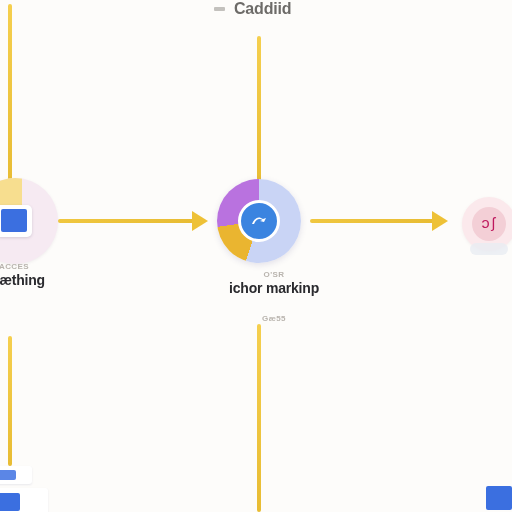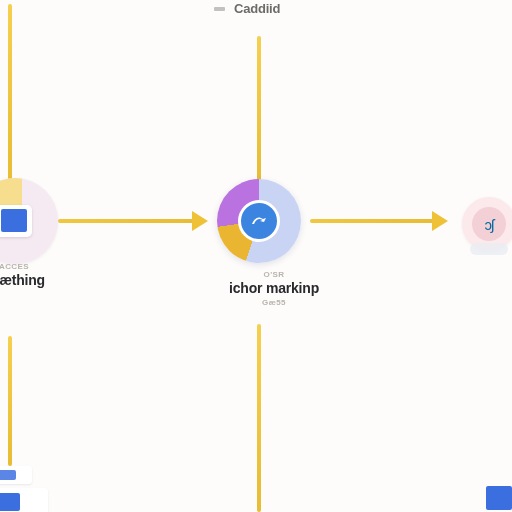--- a/index.html
+++ b/index.html
@@ -131,22 +131,22 @@
     width: 34px;
     height: 34px;
     border-radius: 50%;
     background: #f3cfd6;
     display: flex;
     align-items: center;
     justify-content: center;
   }
   .right-glyph {
     font-size: 15px;
-    color: #0369a1;
-    font-family: Liberation Sans, sans-serif;
+    color: #be185d;
+    font-family: Liberation Mono, monospace;
     letter-spacing: -1px;
   }
   .right-shadow {
     position: absolute;
     left: 8px;
     top: 46px;
     width: 38px;
     height: 12px;
     border-radius: 6px;
     background: #e9ecf3;
@@ -181,20 +181,21 @@
     color: #2a2a2e;
     font-weight: 700;
     letter-spacing: -0.2px;
     white-space: nowrap;
   }
   .label-foot {
     font-size: 8px;
     color: #b9b4ae;
     letter-spacing: 0.4px;
     font-weight: 700;
+    margin-top: 16px;
   }
 
   
   #top-legend {
     position: absolute;
     left: 214px;
     top: 0px;
     width: 120px;
   }
   .legend-row {
@@ -204,21 +205,21 @@
     height: 17px;
   }
   .legend-swatch {
     width: 11px;
     height: 4px;
     background: #c3c1bd;
     border-radius: 1px;
     flex: 0 0 auto;
   }
   .legend-text {
-    font-size: 13px;
+    font-size: 16px;
     font-weight: 700;
     color: #2e2e32;
     white-space: nowrap;
     letter-spacing: -0.2px;
   }
   .legend-row.faint .legend-text { color: #54524f; opacity: 0.85; }
 
   
   .corner-frag {
     position: absolute;

